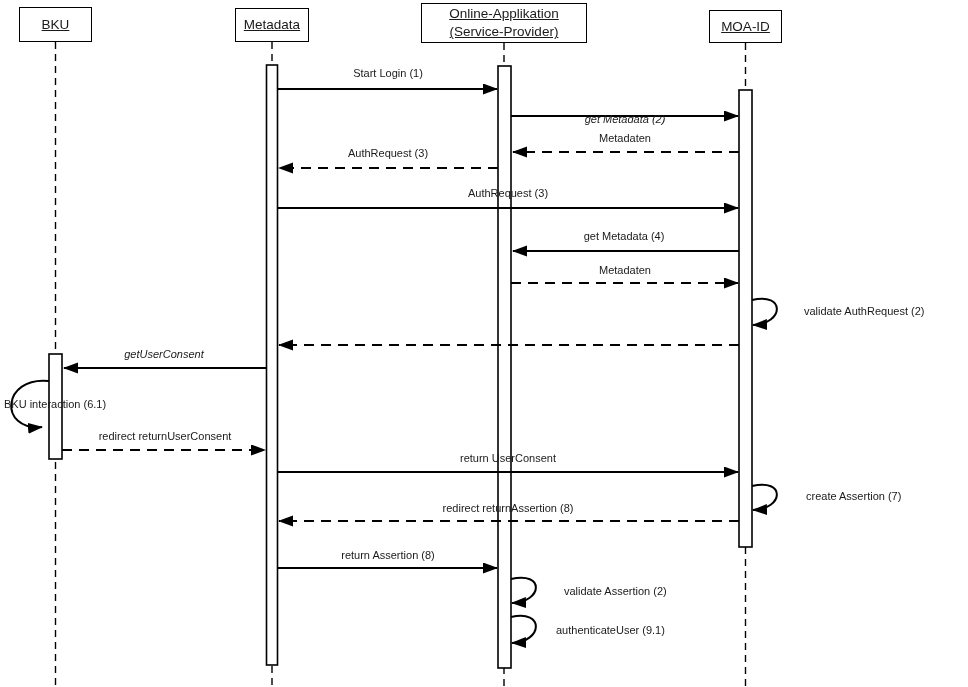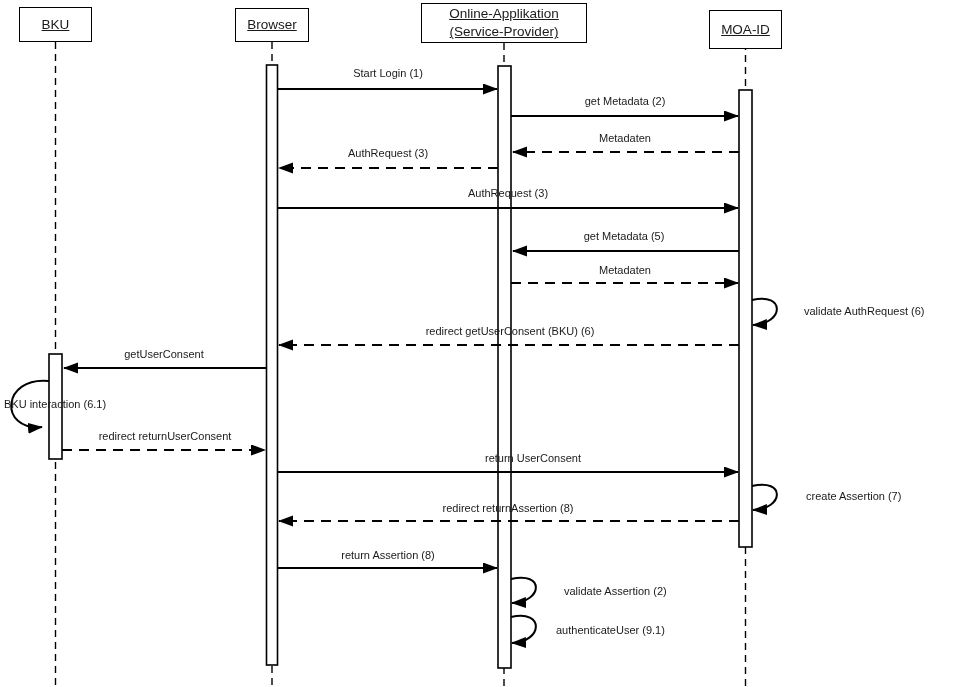--- a/index.html
+++ b/index.html
@@ -89,41 +89,40 @@
     <line x1="739" y1="521" x2="279" y2="521" stroke="#000" stroke-width="2" stroke-dasharray="10 7" marker-end="url(#arrow)"></line>
     <line x1="277.5" y1="568" x2="497" y2="568" stroke="#000" stroke-width="2" marker-end="url(#arrow)"></line>
     <path d="M 511,579 C 545,571 543,602 512,603" fill="none" stroke="#000" stroke-width="2" marker-end="url(#arrow)"></path>
     <path d="M 511,617 C 545,609 543,642 512,643" fill="none" stroke="#000" stroke-width="2" marker-end="url(#arrow)"></path>
   </svg>
 
   <div class="actor" style="left:19px; top:7px; width:73px; height:35px;">
     <span>BKU</span>
   </div>
   <div class="actor" style="left:235px; top:8px; width:74px; height:34px;">
-    <span>Browser</span>
+    <span>Metadata</span>
   </div>
   <div class="actor" style="left:421px; top:3px; width:166px; height:40px;">
     <span>Online-Applikation (Service-Provider)</span>
   </div>
-  <div class="actor" style="left:709px; top:10px; width:73px; height:39px;">
+  <div class="actor" style="left:709px; top:10px; width:73px; height:33px;">
     <span>MOA-ID</span>
   </div>
 
   <div class="msg-label center" style="left:388px; top:67px;">Start Login (1)</div>
-  <div class="msg-label center" style="left:625px; top:95px;">get Metadata (2)</div>
+  <div class="msg-label center" style="left:625px; top:113px;font-style:italic;">get Metadata (2)</div>
   <div class="msg-label center" style="left:625px; top:132px;">Metadaten</div>
   <div class="msg-label center" style="left:388px; top:147px;">AuthRequest (3)</div>
   <div class="msg-label center" style="left:508px; top:187px;">AuthRequest (3)</div>
-  <div class="msg-label center" style="left:624px; top:230px;">get Metadata (5)</div>
+  <div class="msg-label center" style="left:624px; top:230px;">get Metadata (4)</div>
   <div class="msg-label center" style="left:625px; top:264px;">Metadaten</div>
-  <div class="msg-label" style="left:804px; top:305px;">validate AuthRequest (6)</div>
-  <div class="msg-label center" style="left:510px; top:325px;">redirect getUserConsent (BKU) (6)</div>
-  <div class="msg-label center" style="left:164px; top:348px;">getUserConsent</div>
+  <div class="msg-label" style="left:804px; top:305px;">validate AuthRequest (2)</div>
+  <div class="msg-label center" style="left:164px; top:348px;font-style:italic;">getUserConsent</div>
   <div class="msg-label" style="left:4px; top:398px;text-align:center;">BKU interaction (6.1)</div>
   <div class="msg-label center" style="left:165px; top:430px;">redirect returnUserConsent</div>
-  <div class="msg-label center" style="left:533px; top:452px;">return UserConsent</div>
+  <div class="msg-label center" style="left:508px; top:452px;">return UserConsent</div>
   <div class="msg-label" style="left:806px; top:490px;">create Assertion (7)</div>
   <div class="msg-label center" style="left:508px; top:502px;">redirect returnAssertion (8)</div>
   <div class="msg-label center" style="left:388px; top:549px;">return Assertion (8)</div>
   <div class="msg-label" style="left:564px; top:585px;">validate Assertion (2)</div>
   <div class="msg-label" style="left:556px; top:624px;">authenticateUser (9.1)</div>
 
 </div>
 
 </body></html>

